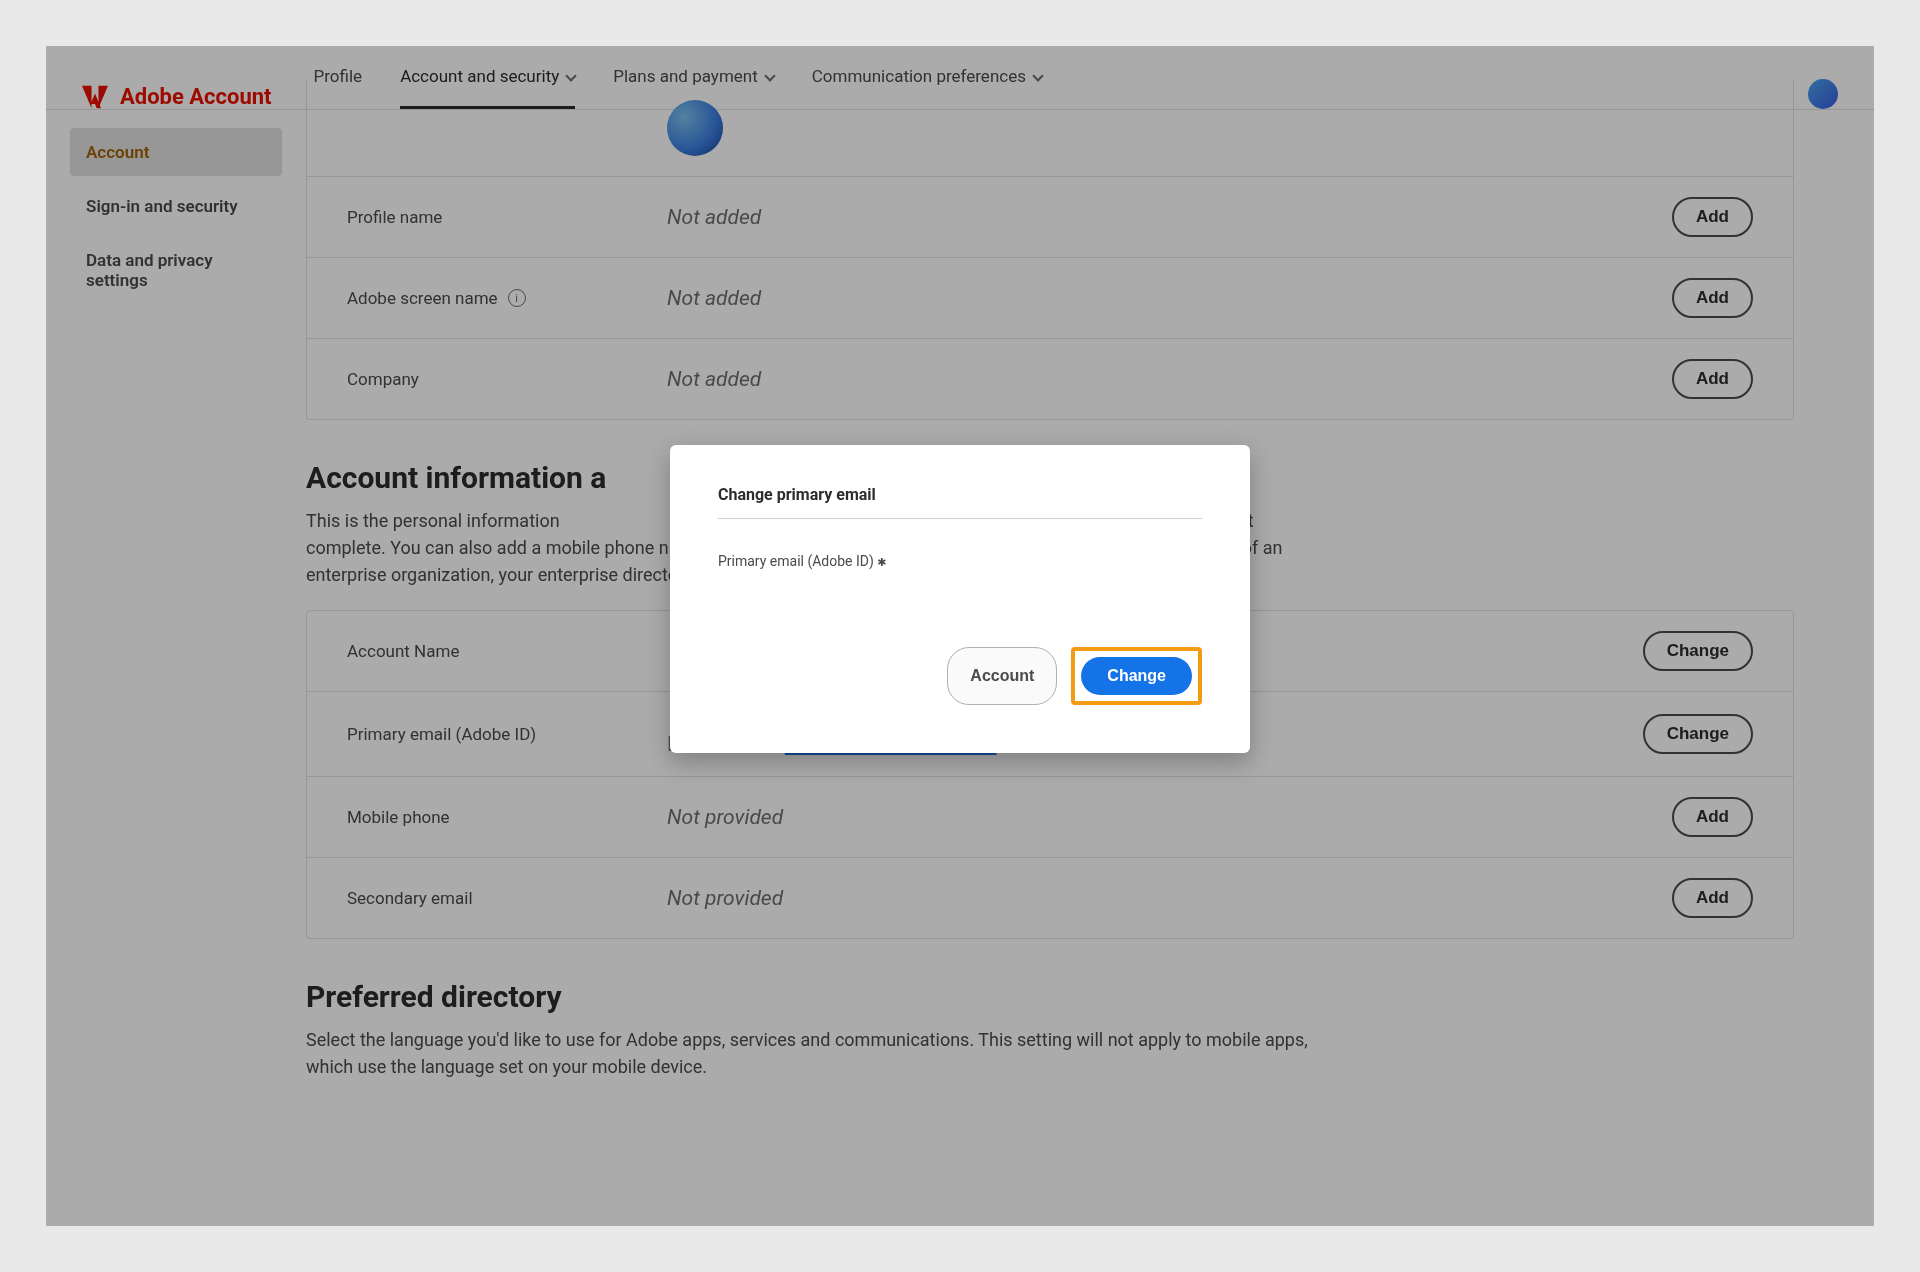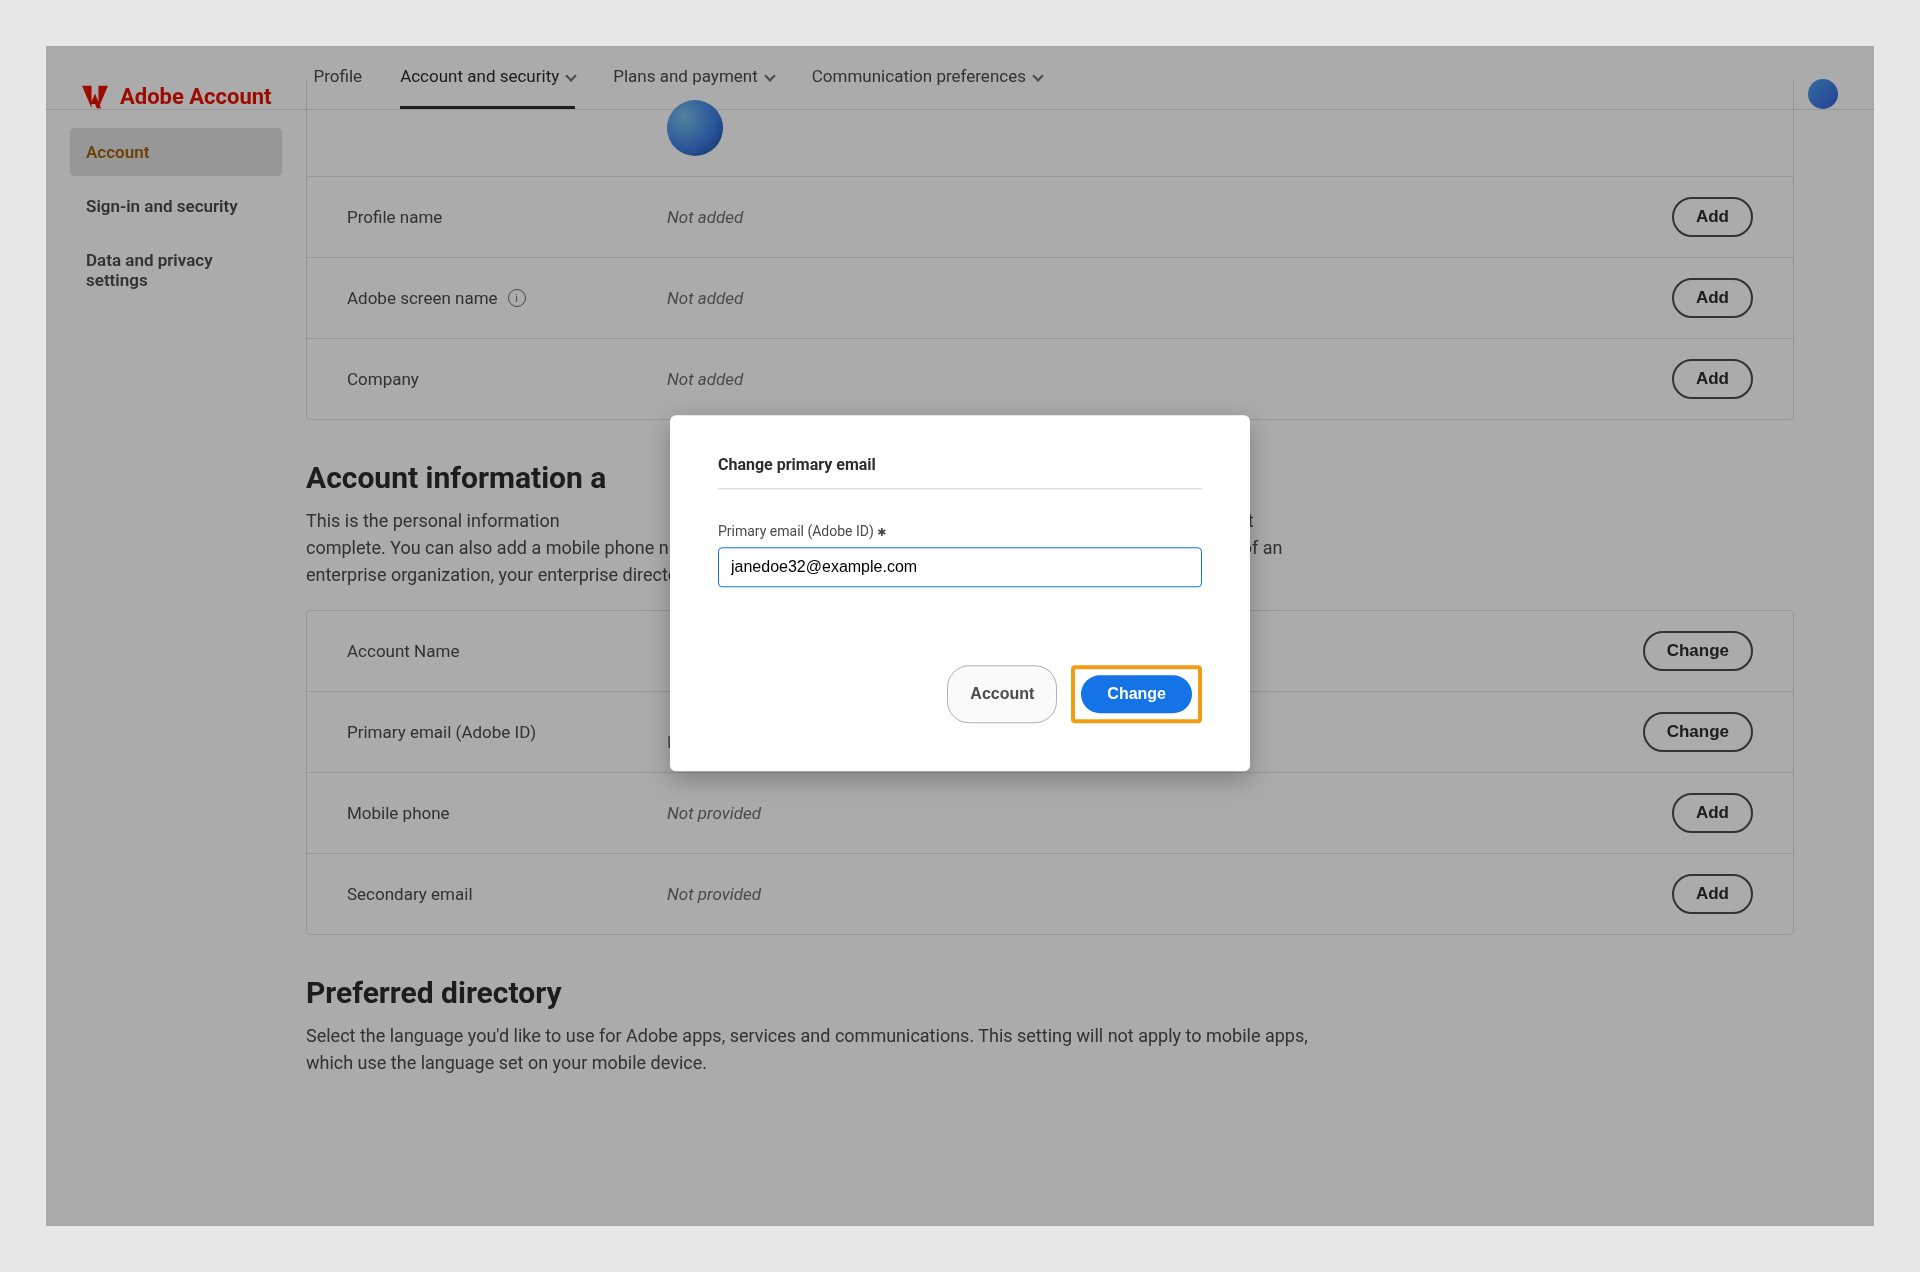--- a/index.html
+++ b/index.html
@@ -19,21 +19,21 @@
 
 .body { display:flex; position:relative; z-index:2; }
 .sidebar { width:260px; padding:18px 24px; }
 .s-item { padding:14px 16px; font-size:17px; font-weight:600; color:#4b4b4b; border-radius:4px; cursor:pointer; margin-bottom:6px; }
 .s-item.active { background:#e1e1e1; color:#a16207; }
 
 .content { flex:1; padding-right:80px; }
 .profile-row { display:flex; align-items:center; justify-content:flex-end; padding:20px 40px; border-bottom:1px solid #e0e0e0; }
 .profile-row:last-child { border-bottom:none; }
 .row-label { width:320px; font-size:17px; color:#4b4b4b; display:flex; align-items:center; gap:10px; }
-.row-value { flex:1; color:#6e6e6e; font-style:italic; font-size:17px; }
+.row-value { flex:1; color:#6e6e6e; font-style:italic; font-size:21px; }
 .row-value.normal { font-style:normal; }
 .link { color:#1473e6; text-decoration:underline; cursor:pointer; }
 .btn-outline { padding:8px 22px; border:2px solid #4b4b4b; border-radius:22px; background:transparent; font-size:17px; font-weight:600; color:#2c2c2c; cursor:pointer; }
 .info-icon { width:18px; height:18px; border:1.5px solid #6e6e6e; border-radius:50%; display:flex; align-items:center; justify-content:center; font-size:11px; color:#6e6e6e; font-style:normal; }
 
 .section { border:1px solid #e0e0e0; border-radius:4px; margin-bottom:40px; }
 .section-h { font-size:30px; font-weight:700; margin-bottom:12px; }
 .section-d { font-size:18px; color:#4b4b4b; line-height:1.5; margin-bottom:22px; max-width:1020px; }
 
 .avatar-img { width:56px; height:56px; border-radius:50%; background:radial-gradient(circle at 30% 30%, #7cc3f0, #3a7de0 60%, #1e3a8a); margin:0 auto; }
@@ -148,21 +148,20 @@
 
       <h2 class="section-h">Preferred directory</h2>
       <p class="section-d">Select the language you'd like to use for Adobe apps, services and communications. This setting will not apply to mobile apps, which use the language set on your mobile device.</p>
     </div>
   </div>
 
   <div class="modal">
     <h2>Change primary email</h2>
     <hr>
     <label><span>Primary email (Adobe ID)</span> <span class="asterisk">✱</span></label>
-    <input type="text" value="janedoe32@example.com" style="">
     <div class="modal-btns">
       <button class="btn-cancel">Account</button>
       <span class="highlight-ring">
         <button class="btn-primary">Change</button>
       </span>
     </div>
   </div>
 
 </div>
 </div>

